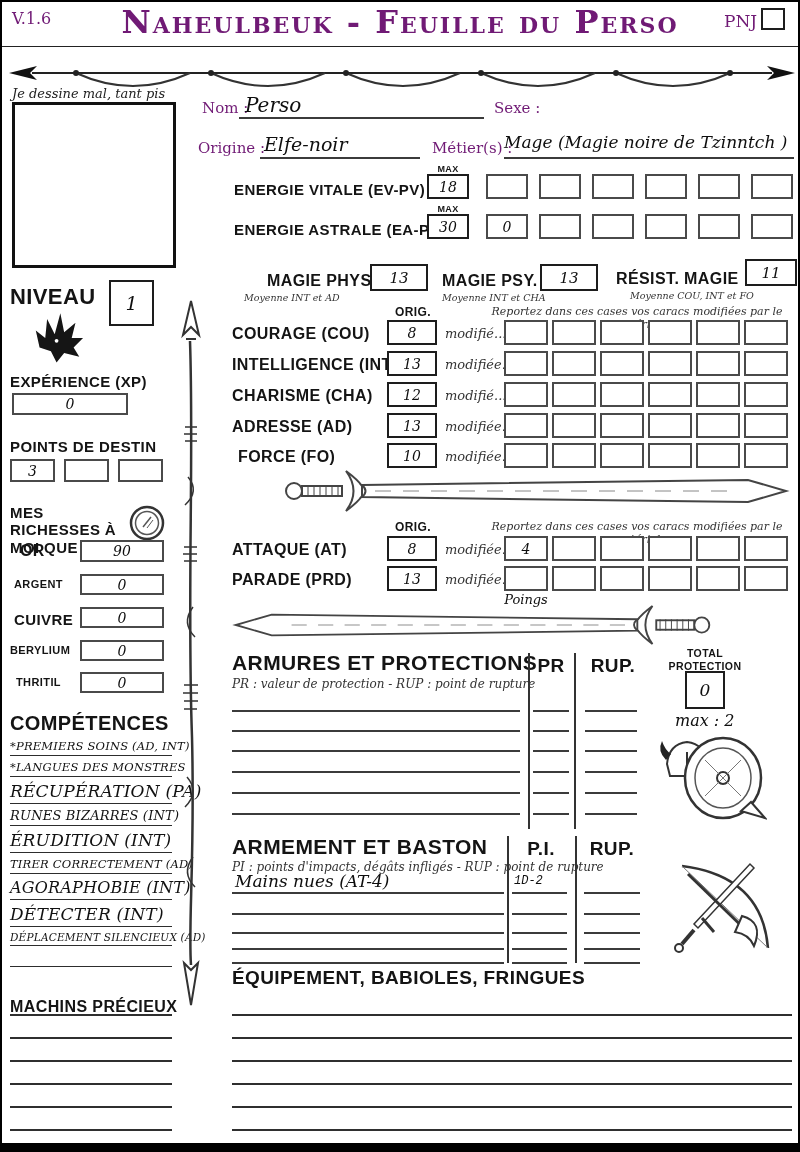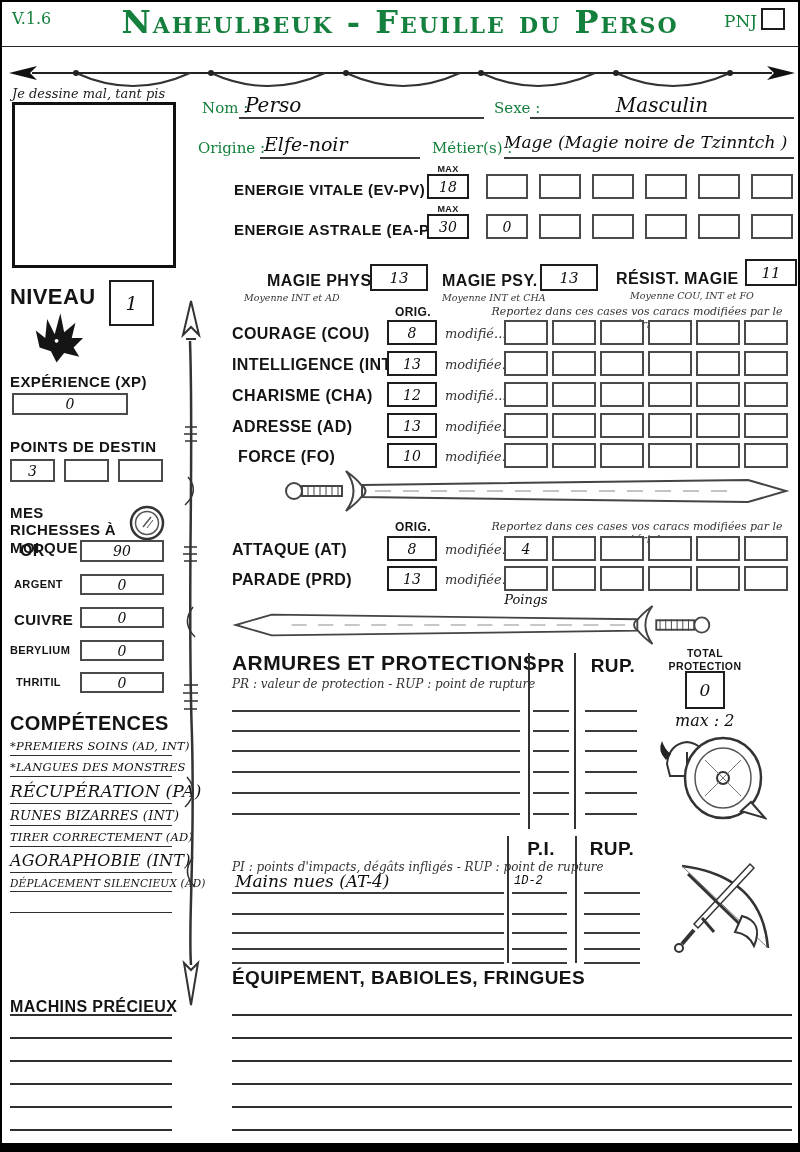--- a/index.html
+++ b/index.html
@@ -1,20 +1,20 @@
 <!DOCTYPE html>
 <html><head>
 <meta charset="utf-8">
 <style>
   html,body{margin:0;padding:0;background:#fff;}
   .sheet{position:relative;width:800px;height:1152px;background:#fff;box-sizing:border-box;
          border:2px solid #000;overflow:hidden;font-family:"Liberation Sans",sans-serif;}
   .abs{position:absolute;}
   .hd{font-family:"Liberation Sans",sans-serif;font-weight:bold;color:#141414;letter-spacing:.4px;}
-  .sf{font-family:"DejaVu Serif",serif;color:#15803d;}
+  .sf{font-family:"DejaVu Serif",serif;color:#701a75;}
   .hand{font-family:"DejaVu Serif",serif;font-style:italic;font-weight:500;color:#0e0e0e;}
   .box{position:absolute;border:2px solid #4a4a4a;background:#fff;display:flex;align-items:center;justify-content:center;box-sizing:border-box;}
   .box.dk{border-color:#1d1d1d;}
   .ln{position:absolute;height:0;border-bottom:2px solid #3b3b3b;}
   .vline{position:absolute;width:2px;background:#333;}
   .field{position:absolute;border-bottom:2px solid #3b3b3b;box-sizing:border-box;}
   .note{font-family:"DejaVu Serif",serif;font-style:italic;color:#333;}
   .comp-item{border-bottom:1.5px solid #2d2d2d;margin-bottom:4px;padding-bottom:2px;
              font-family:"DejaVu Serif",serif;font-style:italic;color:#111;letter-spacing:.2px;white-space:nowrap;}
   .c-s{font-size:11.5px;} .c-m{font-size:13px;} .c-l{font-size:17px;} .c-xs{font-size:10.5px;}
@@ -107,22 +107,24 @@
   <div class="box" style="left:78px;top:670px;width:84px;height:21px;">
     <span class="hand" style="font-size:14px;">0</span>
   </div>
 
   <div class="abs hd" style="left:8px;top:710px;font-size:20px;">COMPÉTENCES</div>
   <div class="abs" style="left:8px;top:737px;width:162px;">
     <div class="comp-item c-s">*PREMIERS SOINS (AD, INT)</div>
     <div class="comp-item c-s">*LANGUES DES MONSTRES</div>
     <div class="comp-item c-l">RÉCUPÉRATION (PA)</div>
     <div class="comp-item c-m">RUNES BIZARRES (INT)</div>
+    <div class="comp-item c-l">ÉRUDITION (INT)</div>
     <div class="comp-item c-s">TIRER CORRECTEMENT (AD)</div>
     <div class="comp-item c-l" style="font-size:16px;">AGORAPHOBIE (INT)</div>
+    <div class="comp-item c-l">DÉTECTER (INT)</div>
     <div class="comp-item c-xs">DÉPLACEMENT SILENCIEUX (AD)</div>
     <div class="comp-item" style="height:14px;"></div>
   </div>
 
   <div class="abs hd" style="left:8px;top:976px;font-size:16px;margin-top:20px;">MACHINS PRÉCIEUX</div>
   <div class="abs" style="left:8px;top:1000px;width:162px;">
     <div class="rule-row" style="height:12px;"></div>
     <div class="rule-row" style="height:21px;"></div>
     <div class="rule-row" style="height:21px;"></div>
     <div class="rule-row" style="height:21px;"></div>
@@ -145,23 +147,20 @@
       <path d="M21,560 q-12,16 2,30" fill="none" stroke="#333" stroke-width="1.5"></path>
       <path d="M19,708 L26,666 L19,673 L12,666 Z" fill="#fff" stroke="#333" stroke-width="2"></path>
     </svg>
   </div>
 
   <div class="abs sf" style="left:200px;top:97px;font-size:15px;">Nom :</div>
   <div class="field" style="left:237px;top:91px;width:245px;height:26px;">
     <span class="hand" style="font-size:20px;padding-left:6px;">Perso</span>
   </div>
   <div class="abs sf" style="left:492px;top:97px;font-size:15px;">Sexe :</div>
-  <div class="field" style="left:528px;top:91px;width:264px;height:26px;text-align:center;">
-    <span class="hand" style="font-size:20px;">Masculin</span>
-  </div>
 
   <div class="abs sf" style="left:196px;top:137px;font-size:15px;">Origine :</div>
   <div class="field" style="left:258px;top:131px;width:160px;height:26px;">
     <span class="hand" style="font-size:19px;padding-left:4px;">Elfe-noir</span>
   </div>
   <div class="abs sf" style="left:430px;top:137px;font-size:15px;">Métier(s) :</div>
   <div class="field" style="left:502px;top:130px;width:290px;height:27px;">
     <span class="hand" style="font-size:17px;white-space:nowrap;">Mage (Magie noire de Tzinntch )</span>
   </div>
 
@@ -374,20 +373,21 @@
       <line x1="30" y1="26" x2="30" y2="48" stroke="#333" stroke-width="2"></line>
       <ellipse cx="66" cy="52" rx="38" ry="40" fill="#fff" stroke="#333" stroke-width="2.5"></ellipse>
       <ellipse cx="66" cy="52" rx="28" ry="30" fill="none" stroke="#555" stroke-width="1.5"></ellipse>
       <circle cx="66" cy="52" r="6" fill="none" stroke="#333" stroke-width="2"></circle>
       <line x1="48" y1="34" x2="84" y2="70" stroke="#777" stroke-width="1"></line>
       <line x1="84" y1="34" x2="48" y2="70" stroke="#777" stroke-width="1"></line>
       <path d="M94,76 L108,92 L84,85 Z" fill="#fff" stroke="#333" stroke-width="2"></path>
     </svg>
   </div>
 
+  <div class="abs hd" style="left:230px;top:833px;font-size:21px;">ARMEMENT ET BASTON</div>
   <div class="abs note" style="left:230px;top:858px;font-size:12px;">PI : points d'impacts, dégâts infligés - RUP : point de rupture</div>
   <div class="vline" style="left:505px;top:834px;height:127px;"></div>
   <div class="vline" style="left:573px;top:834px;height:127px;"></div>
   <div class="abs hd" style="left:505px;top:836px;width:68px;text-align:center;font-size:19px;">P.I.</div>
   <div class="abs hd" style="left:580px;top:836px;width:60px;text-align:center;font-size:19px;">RUP.</div>
 
   <div class="abs hand" style="left:233px;top:869px;font-size:17px;">Mains nues (AT-4)</div>
   <div class="abs hand" style="left:512px;top:872px;font-size:12px;font-family:Liberation Mono, monospace;">1D-2</div>
 
   <div class="ln" style="left:230px;top:890px;width:272px;"></div>

